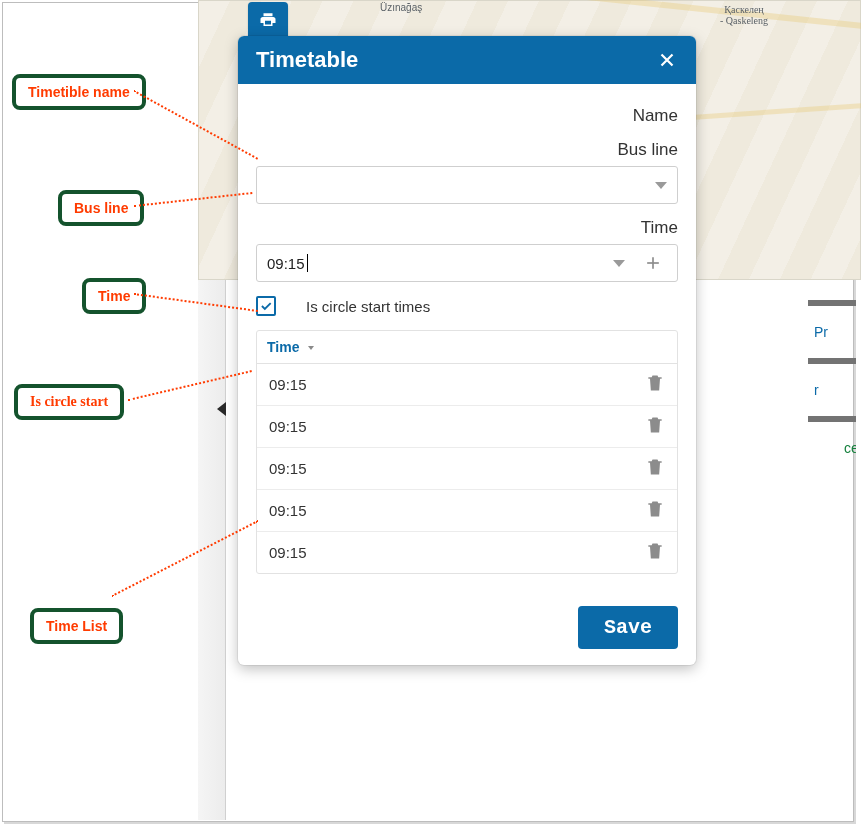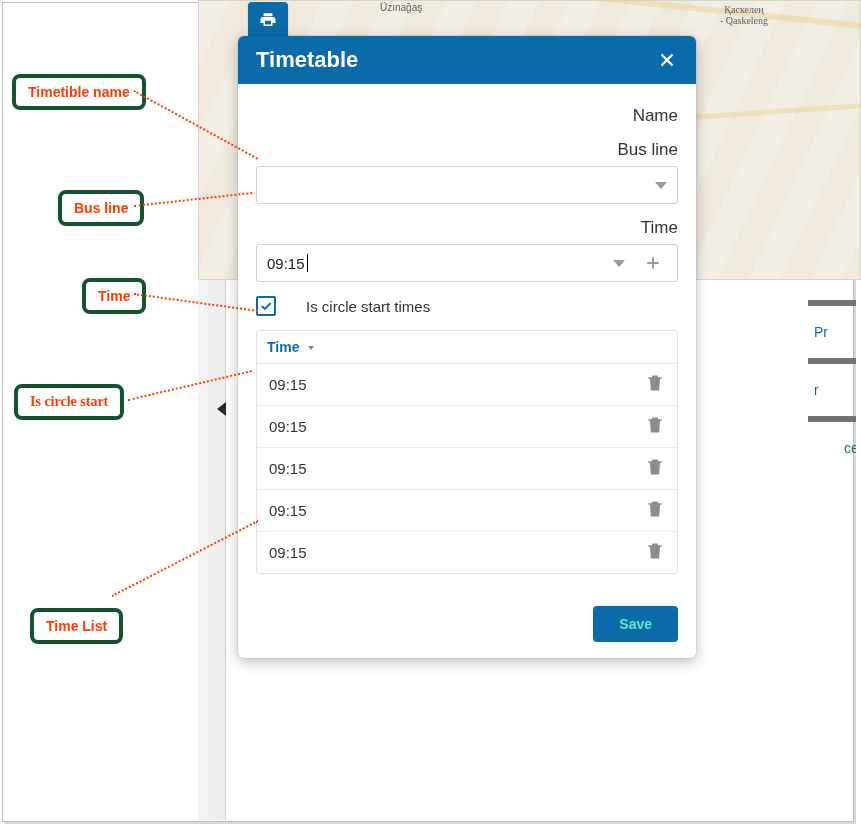--- a/index.html
+++ b/index.html
@@ -95,22 +95,22 @@
   .tt-head { display:flex; align-items:center; padding:8px 10px; border-bottom:1px solid #e2e2e2;
     font-size:14px; color:#0b6aa8; font-weight:700; gap:6px; }
   .sort-arrow { color:#8a8a8a; }
   .tt-row { display:flex; align-items:center; justify-content:space-between;
     padding:8px 12px; border-bottom:1px solid #ececec; font-size:15px; color:#333; }
   .tt-row:last-child { border-bottom:none; }
   .trash { width:20px; height:22px; color:#8c8c8c; cursor:pointer; }
 
   .modal-footer { display:flex; justify-content:flex-end; padding:14px 18px 16px; }
   .save-btn {
-    background:#0b6aa8; color:#5eead4; border:none; border-radius:4px;
-    padding:10px 26px; font-size:14px; font-weight:700; cursor:pointer;
+    background:#0b6aa8; color:#ffffff; border:none; border-radius:4px;
+    padding:10px 26px; font-size:20px; font-weight:700; cursor:pointer;font-family:Liberation Mono, monospace;
   }
 
   
   .callout {
     position:absolute; background:#fff; border:4px solid #14532d; color:#ff3b00;
     border-radius:8px; padding:6px 12px; font-size:14px; font-weight:600;
     white-space:nowrap;
   }
   .dotline { position:absolute; border-top:2px dotted #ff3b00; transform-origin:left center; }
 

